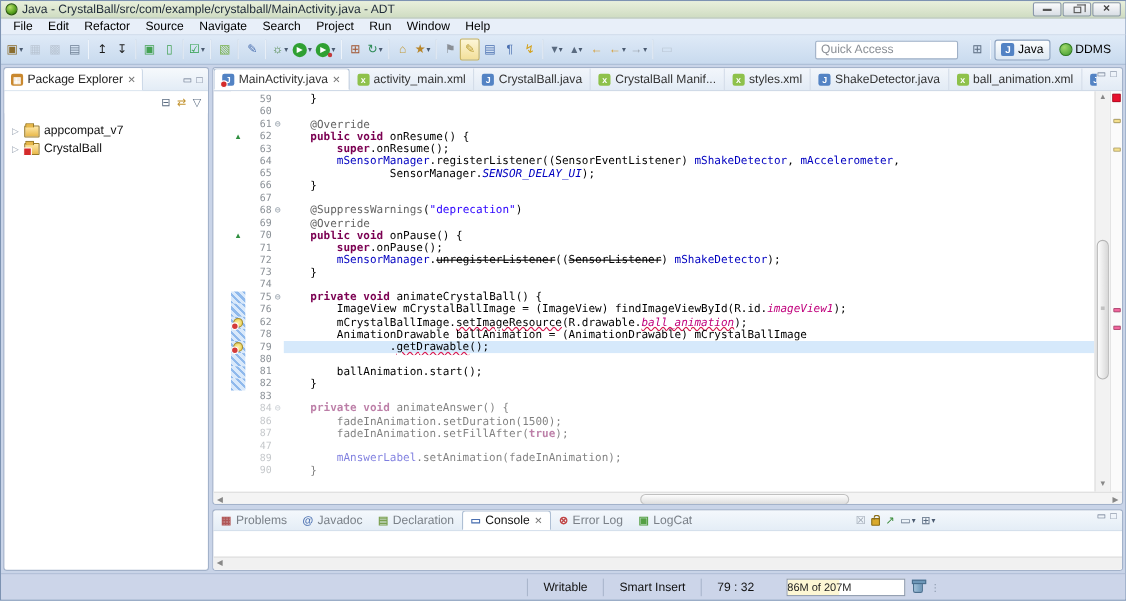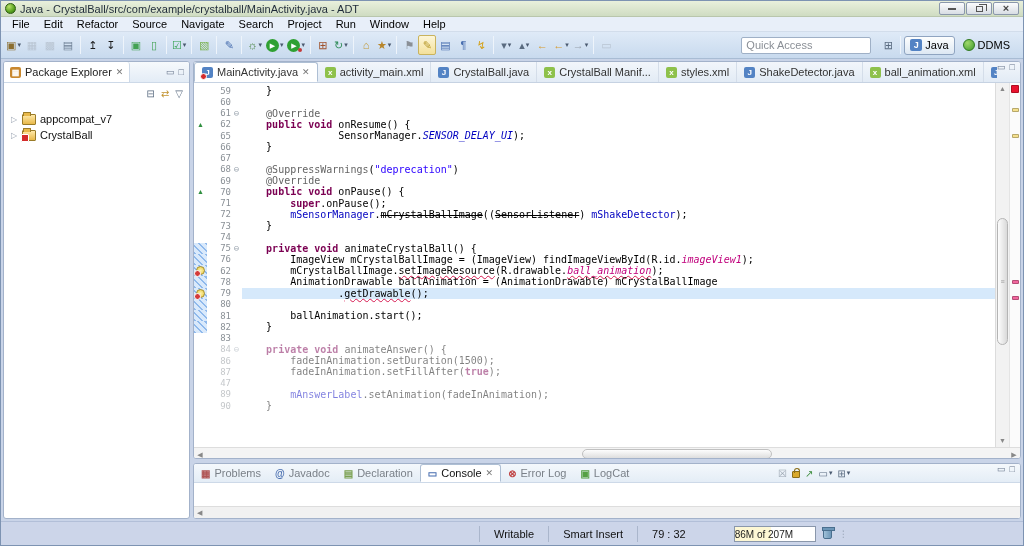--- a/index.html
+++ b/index.html
@@ -70,21 +70,21 @@
   .ed-tabbar { height:21px; background:linear-gradient(#f2f6fb,#e2ebf5); border-bottom:1px solid #c6d2e2; display:flex; align-items:stretch; }
   .ed-tabs { display:flex; flex:1; overflow:hidden; }
   .ed-tab { display:flex; align-items:center; gap:4px; padding:0 7px; border-right:1px solid #d4dde9; color:#333; white-space:nowrap; }
   .ed-tab.active { background:#fff; border:1px solid #aebfd4; border-bottom-color:#fff; border-radius:3px 3px 0 0; }
   .fi { width:11px; height:11px; border-radius:2px; color:#fff; font-size:8px; font-weight:bold; display:flex; align-items:center; justify-content:center; position:relative; flex:none; }
   .fi.java { background:#5383c4; }
   .fi.xml  { background:#8ec14b; }
   .fi.err::after { content:""; position:absolute; left:-2px; bottom:-2px; width:5px; height:5px; background:#d42b2b; border:1px solid #fff; border-radius:50%; }
 
   
-  .ed-body { display:flex; height:364px; }
+  .ed-body { display:flex; height:364px;padding-left:16px; }
   .code-scroll { flex:1; overflow:hidden; padding-top:2px; background:#fff; }
   .ln-row { display:flex; height:11.25px; align-items:center; white-space:pre; }
   .ln-row.faded { opacity:.5; }
   .ln-mk { width:13px; height:100%; flex:none; display:flex; align-items:center; justify-content:center; }
   .ln-mk.chg { background:repeating-linear-gradient(45deg,#8fb9ec 0 2px,#d9e9fb 2px 5px); }
   .mk-ov { color:#2f8f3f; font-size:7px; line-height:1; }
   .mk-err { position:relative; width:9px; height:9px; background:radial-gradient(#fdf2ae,#e7c83e); border:1px solid #a89030; border-radius:50%; }
   .mk-err::after { content:""; position:absolute; left:-3px; bottom:-3px; width:5px; height:5px; background:#d43a3a; border:1px solid #fff; border-radius:50%; }
   .ln-num { width:24px; flex:none; text-align:right; color:#8a9096; font:9px "DejaVu Sans Mono",monospace; }
   .ln-fold { width:11px; flex:none; color:#9aa4ae; font:9px "DejaVu Sans Mono",monospace; text-align:center; }
@@ -121,21 +121,21 @@
   .icon-lock { width:8px; height:7px; background:#d9a92c; border:1px solid #8a6d18; border-radius:1px; position:relative; margin-top:3px; }
   .icon-lock::before { content:""; position:absolute; left:1px; top:-4px; width:4px; height:4px; border:1px solid #8a6d18; border-bottom:none; border-radius:3px 3px 0 0; }
   .console-body { position:relative; height:calc(100% - 19px); background:#fff; }
   .console-title { padding:2px 6px 1px; color:#000; border-bottom:1px solid #9aa0a8; }
   .c-hscroll { position:absolute; left:0; right:0; bottom:0; height:12px; background:#f1f1f1; border-top:1px solid #ddd; color:#888; font-size:7px; line-height:12px; padding-left:3px; }
 
   
   .statusbar { position:absolute; left:0; right:0; bottom:0; height:24px; background:#ccd5e9; border-top:1px solid #b2bfd8; display:flex; align-items:center; font-size:11px; color:#111; }
   .sb-spacer { width:478px; flex:none; }
   .sb-cell { padding:0 14px; border-left:1px solid #aab6cc; height:16px; display:flex; align-items:center; }
-  .mem-gauge { position:relative; width:82px; height:16px; border:1px solid #8a97ab; background:#fff; margin-left:34px; overflow:hidden; }
+  .mem-gauge { position:relative; width:108px; height:16px; border:1px solid #8a97ab; background:#fff; margin-left:15px; overflow:hidden; }
   .mem-fill { position:absolute; left:0; top:0; bottom:0; width:45%; background:#fdf7d4; }
   .mem-text { position:relative; text-align:center; font-size:10px; line-height:15px; color:#222; }
   .trash-btn { width:16px; height:16px; margin-left:4px; display:flex; align-items:center; justify-content:center; }
   .trash-ic { width:9px; height:10px; background:linear-gradient(90deg,#9fc0d8,#6d97b8); border:1px solid #4a6f8e; border-radius:1px 1px 2px 2px; position:relative; }
   .trash-ic::before { content:""; position:absolute; top:-3px; left:-2px; width:11px; height:2px; background:#6d97b8; border:1px solid #4a6f8e; }
   .sb-grip { color:#8a97ab; font-size:9px; margin-left:3px; letter-spacing:1px; }
 </style>
 </head>
 <body>
 
@@ -400,28 +400,30 @@
           <span>▭</span>
           <span>□</span>
         </div>
       </div>
       <div class="ed-body">
         <div class="code-scroll" id="code-lines">
             <div class="ln-row"><span class="ln-mk"></span><span class="ln-num">59</span><span class="ln-fold"></span><span class="ln-code"><span>    }</span></span></div>
             <div class="ln-row"><span class="ln-mk"></span><span class="ln-num">60</span><span class="ln-fold"></span><span class="ln-code"></span></div>
             <div class="ln-row"><span class="ln-mk"></span><span class="ln-num">61</span><span class="ln-fold">⊖</span><span class="ln-code"><span>    </span><span class="ann">@Override</span></span></div>
             <div class="ln-row"><span class="ln-mk"><span class="mk-ov">▲</span></span><span class="ln-num">62</span><span class="ln-fold"></span><span class="ln-code"><span>    </span><span class="k">public</span><span> </span><span class="k">void</span><span> onResume() {</span></span></div>
+            <div class="ln-row"><span class="ln-mk"></span><span class="ln-num">63</span><span class="ln-fold"></span><span class="ln-code"><span>        </span><span class="k">super</span><span>.onResume();</span></span></div>
+            <div class="ln-row"><span class="ln-mk"></span><span class="ln-num">64</span><span class="ln-fold"></span><span class="ln-code"><span>        </span><span class="f">mSensorManager</span><span>.registerListener((SensorEventListener) </span><span class="f">mShakeDetector</span><span>, </span><span class="f">mAccelerometer</span><span>,</span></span></div>
             <div class="ln-row"><span class="ln-mk"></span><span class="ln-num">65</span><span class="ln-fold"></span><span class="ln-code"><span>                SensorManager.</span><span class="sf">SENSOR_DELAY_UI</span><span>);</span></span></div>
             <div class="ln-row"><span class="ln-mk"></span><span class="ln-num">66</span><span class="ln-fold"></span><span class="ln-code"><span>    }</span></span></div>
             <div class="ln-row"><span class="ln-mk"></span><span class="ln-num">67</span><span class="ln-fold"></span><span class="ln-code"></span></div>
             <div class="ln-row"><span class="ln-mk"></span><span class="ln-num">68</span><span class="ln-fold">⊖</span><span class="ln-code"><span>    </span><span class="ann">@SuppressWarnings</span><span>(</span><span class="str">"deprecation"</span><span>)</span></span></div>
             <div class="ln-row"><span class="ln-mk"></span><span class="ln-num">69</span><span class="ln-fold"></span><span class="ln-code"><span>    </span><span class="ann">@Override</span></span></div>
             <div class="ln-row"><span class="ln-mk"><span class="mk-ov">▲</span></span><span class="ln-num">70</span><span class="ln-fold"></span><span class="ln-code"><span>    </span><span class="k">public</span><span> </span><span class="k">void</span><span> onPause() {</span></span></div>
             <div class="ln-row"><span class="ln-mk"></span><span class="ln-num">71</span><span class="ln-fold"></span><span class="ln-code"><span>        </span><span class="k">super</span><span>.onPause();</span></span></div>
-            <div class="ln-row"><span class="ln-mk"></span><span class="ln-num">72</span><span class="ln-fold"></span><span class="ln-code"><span>        </span><span class="f">mSensorManager</span><span>.</span><span class="dep">mCrystalBallImage</span><span>((</span><span class="dep">SensorListener</span><span>) </span><span class="f">mShakeDetector</span><span>);</span></span></div>
+            <div class="ln-row"><span class="ln-mk"></span><span class="ln-num">72</span><span class="ln-fold"></span><span class="ln-code"><span>        </span><span class="f">mSensorManager</span><span>.</span><span class="dep">unregisterListener</span><span>((</span><span class="dep">SensorListener</span><span>) </span><span class="f">mShakeDetector</span><span>);</span></span></div>
             <div class="ln-row"><span class="ln-mk"></span><span class="ln-num">73</span><span class="ln-fold"></span><span class="ln-code"><span>    }</span></span></div>
             <div class="ln-row"><span class="ln-mk"></span><span class="ln-num">74</span><span class="ln-fold"></span><span class="ln-code"></span></div>
             <div class="ln-row"><span class="ln-mk chg"></span><span class="ln-num">75</span><span class="ln-fold">⊖</span><span class="ln-code"><span>    </span><span class="k">private</span><span> </span><span class="k">void</span><span> animateCrystalBall() {</span></span></div>
             <div class="ln-row"><span class="ln-mk chg"></span><span class="ln-num">76</span><span class="ln-fold"></span><span class="ln-code"><span>        ImageView mCrystalBallImage = (ImageView) findImageViewById(R.id.</span><span class="res">imageView1</span><span>);</span></span></div>
             <div class="ln-row"><span class="ln-mk chg"><span class="mk-err"></span></span><span class="ln-num">62</span><span class="ln-fold"></span><span class="ln-code"><span>        mCrystalBallImage.</span><span class="errseg">setImageResource</span><span>(R.drawable.</span><span class="res errseg">ball_animation</span><span>);</span></span></div>
             <div class="ln-row"><span class="ln-mk chg"></span><span class="ln-num">78</span><span class="ln-fold"></span><span class="ln-code"><span>        AnimationDrawable ballAnimation = (AnimationDrawable) mCrystalBallImage</span></span></div>
             <div class="ln-row hl"><span class="ln-mk chg"><span class="mk-err"></span></span><span class="ln-num">79</span><span class="ln-fold"></span><span class="ln-code"><span>                .</span><span class="errseg">getDrawable</span><span>();</span></span></div>
             <div class="ln-row"><span class="ln-mk chg"></span><span class="ln-num">80</span><span class="ln-fold"></span><span class="ln-code"></span></div>
             <div class="ln-row"><span class="ln-mk chg"></span><span class="ln-num">81</span><span class="ln-fold"></span><span class="ln-code"><span>        ballAnimation.start();</span></span></div>
             <div class="ln-row"><span class="ln-mk chg"></span><span class="ln-num">82</span><span class="ln-fold"></span><span class="ln-code"><span>    }</span></span></div>

